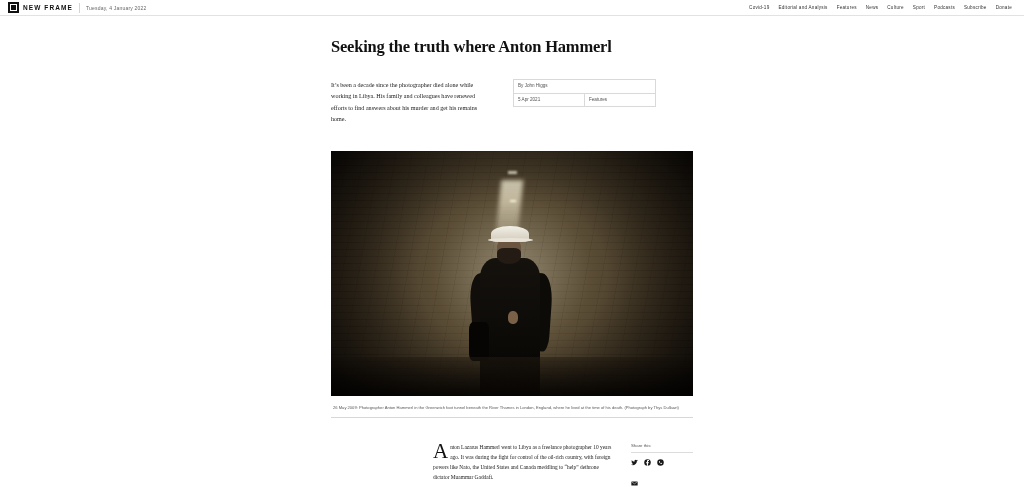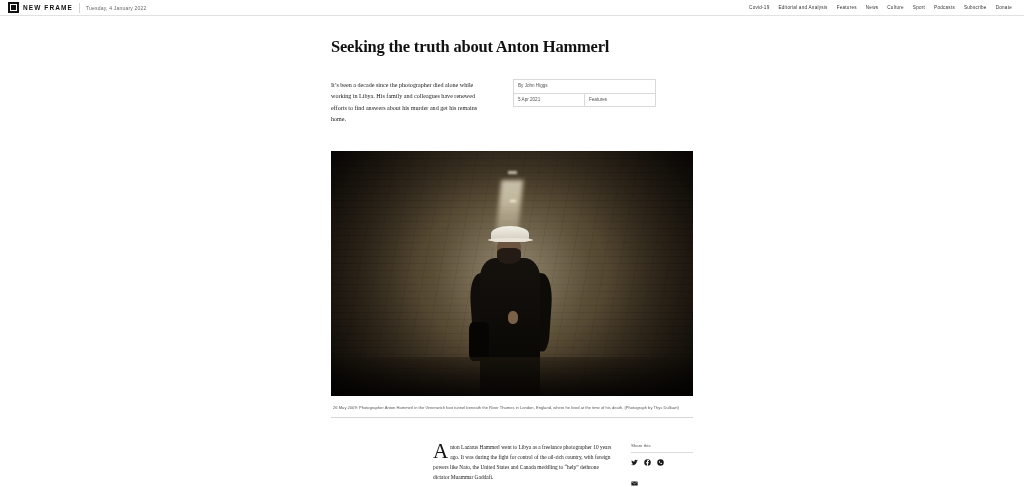--- a/index.html
+++ b/index.html
@@ -368,21 +368,21 @@
     <a href="#">News</a>
     <a href="#">Culture</a>
     <a href="#">Sport</a>
     <a href="#">Podcasts</a>
     <a href="#">Subscribe</a>
     <a href="#">Donate</a>
   </nav>
 </div>
 
 <div class="article">
-  <h1 class="headline">Seeking the truth about Anton Hammerl</h1>
+  <h1 class="headline">Seeking the truth where Anton Hammerl</h1>
 
   <div class="standfirst-row">
     <div class="standfirst">It’s been a decade since the photographer died alone while working in Libya. His family and colleagues have renewed efforts to find answers about his murder and get his remains home.</div>
     <table class="meta-table">
       <tbody>
           <tr>
         <td class="full" colspan="2">By John Higgs</td>
       </tr>
       <tr>
         <td class="half">5 Apr 2021</td>

